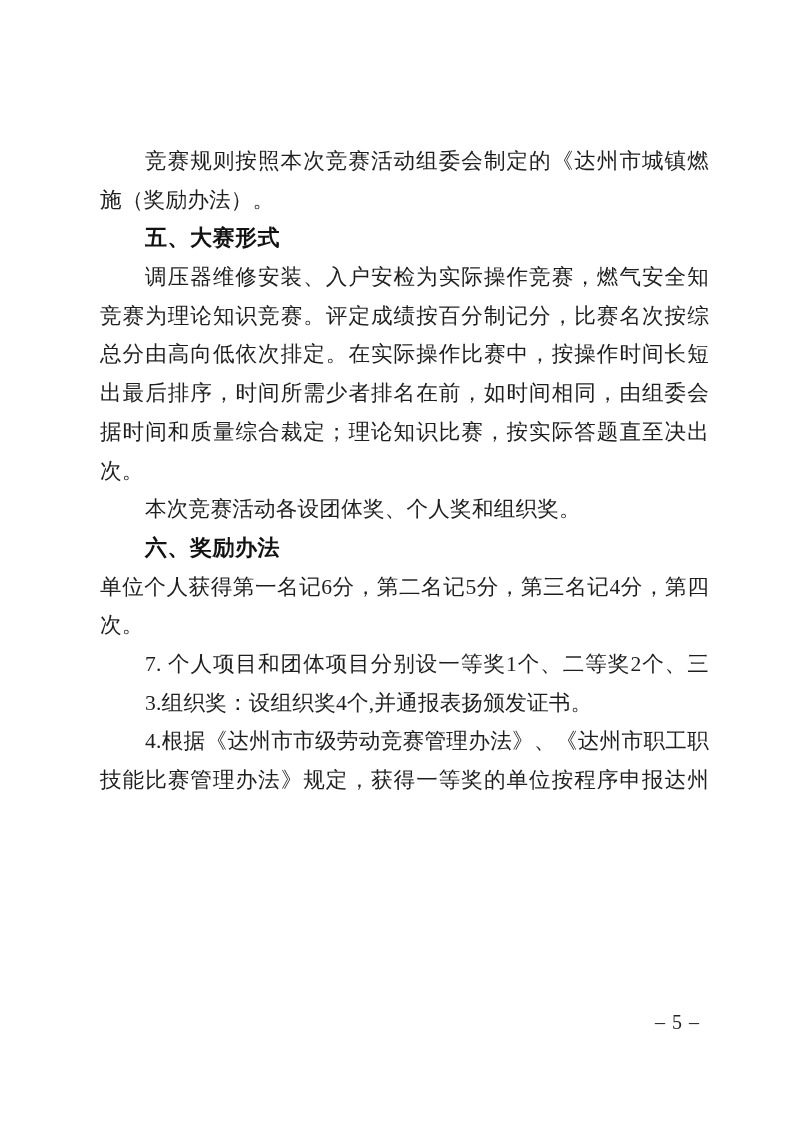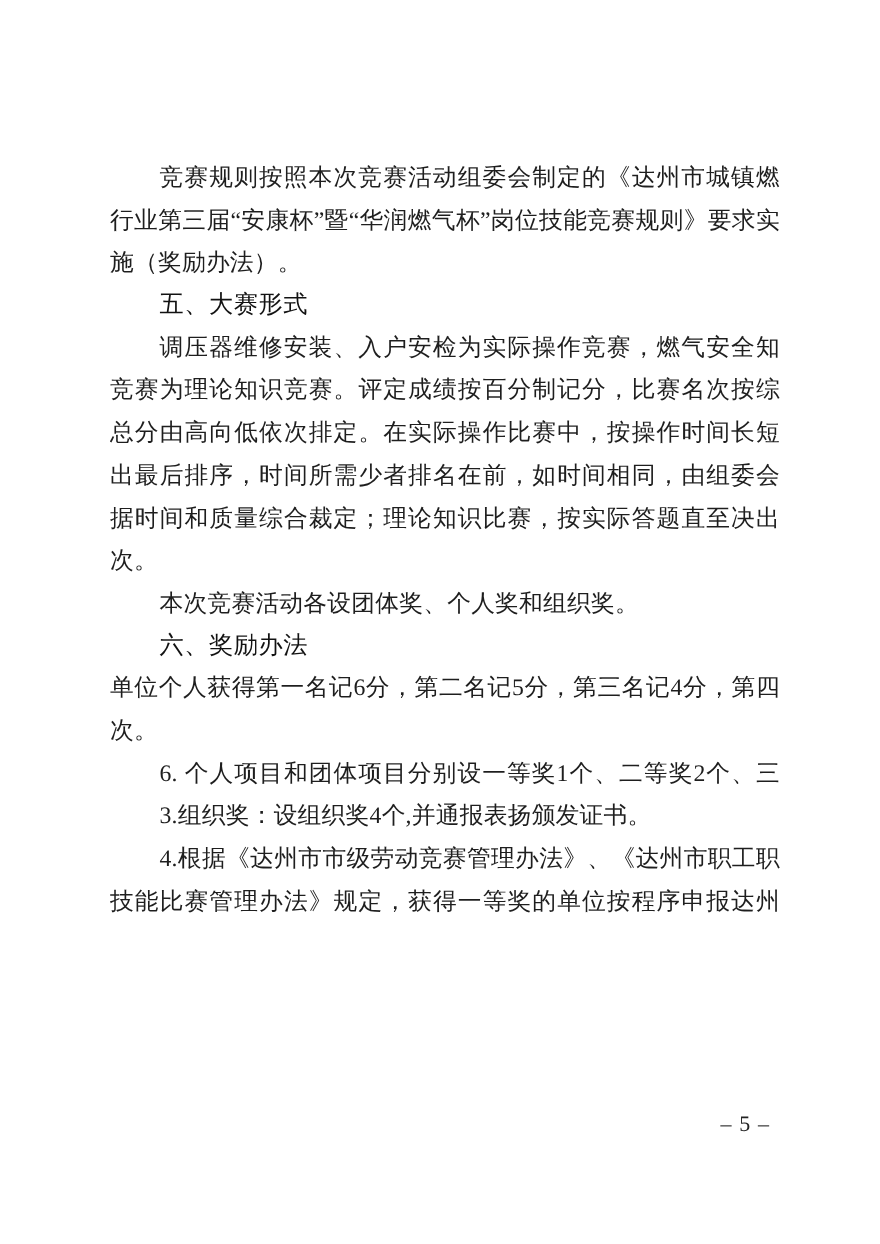--- a/index.html
+++ b/index.html
@@ -37,21 +37,21 @@
   .line.justify {
     text-align: justify;
     text-align-last: justify;
     text-justify: inter-character;
   }
   .line.indent {
     text-indent: 45px;
   }
   .para.heading .line {
     font-family: "Liberation Sans", "DejaVu Sans", sans-serif;
-    font-weight: 400;
+    font-weight: 700;
     font-size: 22px;
     color: #121212;
     letter-spacing: 0.5px;
   }
   .page-number {
     position: absolute;
     top: 1007px;
     right: 100px;
     font-size: 20px;
     line-height: 30px;
@@ -60,21 +60,20 @@
     font-family: "Liberation Serif", "DejaVu Serif", serif;
   }
 </style>
 </head>
 <body>
 
 <div class="page">
   <div class="content" id="doc-body">
       <div class="para body">
         <div class="line indent justify">竞赛规则按照本次竞赛活动组委会制定的《达州市城镇燃气</div>
-        <div class="line justify">行业第三届“安康杯”暨“华润燃气杯”岗位技能竞赛规则》要求实</div>
         <div class="line">施（奖励办法）。</div>
       </div>
       <div class="para heading">
         <div class="line indent">五、大赛形式</div>
       </div>
       <div class="para body">
         <div class="line indent justify">调压器维修安装、入户安检为实际操作竞赛，燃气安全知识</div>
         <div class="line justify">竞赛为理论知识竞赛。评定成绩按百分制记分，比赛名次按综合</div>
         <div class="line justify">总分由高向低依次排定。在实际操作比赛中，按操作时间长短决</div>
         <div class="line justify">出最后排序，时间所需少者排名在前，如时间相同，由组委会根</div>
@@ -85,21 +84,21 @@
         <div class="line indent">本次竞赛活动各设团体奖、个人奖和组织奖。</div>
       </div>
       <div class="para heading">
         <div class="line indent">六、奖励办法</div>
       </div>
       <div class="para body">
         <div class="line justify">单位个人获得第一名记6分，第二名记5分，第三名记4分，第四</div>
         <div class="line">次。</div>
       </div>
       <div class="para body">
-        <div class="line indent justify">6. 个人项目和团体项目分别设一等奖1个、二等奖2个、三</div>
+        <div class="line indent justify">7. 个人项目和团体项目分别设一等奖1个、二等奖2个、三</div>
       </div>
       <div class="para body">
         <div class="line indent">3.组织奖：设组织奖4个,并通报表扬颁发证书。</div>
       </div>
       <div class="para body">
         <div class="line indent justify">4.根据《达州市市级劳动竞赛管理办法》、《达州市职工职业</div>
         <div class="line justify">技能比赛管理办法》规定，获得一等奖的单位按程序申报达州市</div>
       </div>
     </div>
   <div class="page-number">– 5 –</div>

